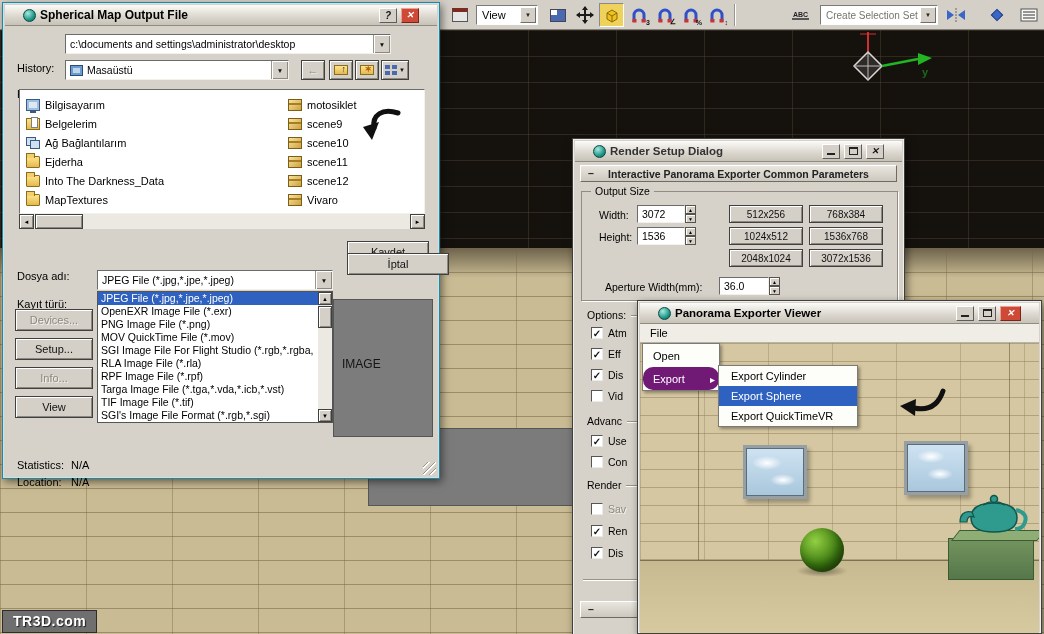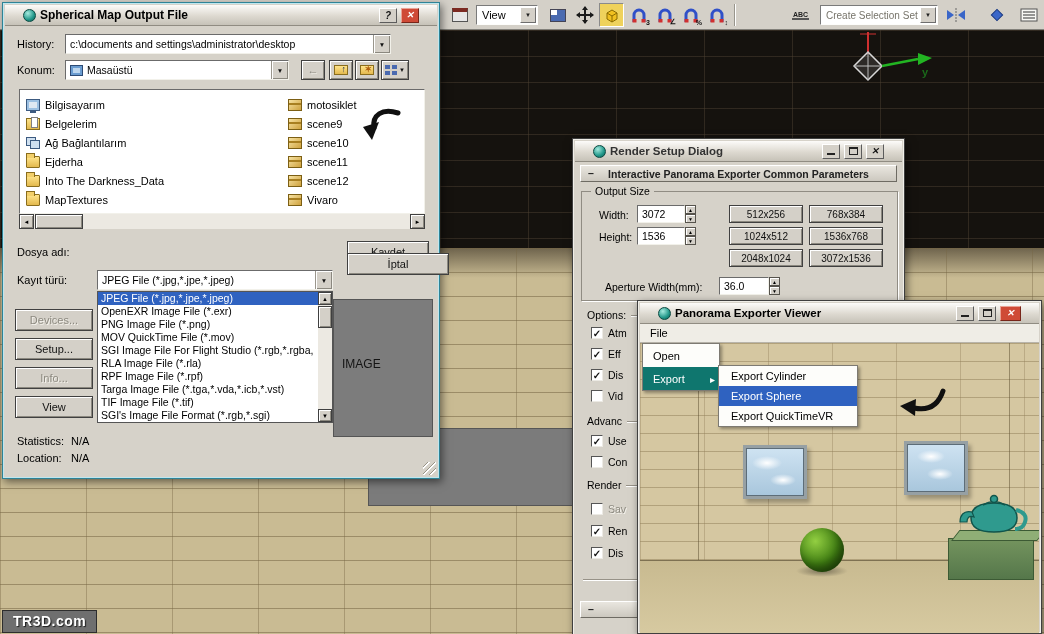--- a/index.html
+++ b/index.html
@@ -58,21 +58,21 @@
 .opt{height:13px;line-height:13px;padding:0 3px;font-size:10.5px;white-space:nowrap;overflow:hidden;}
 .opt.sel{background:#2f62c0;color:#fff;}
 .sb-btn{background:#d4d0c8;border:1px solid #404040;box-shadow:inset 1px 1px 0 #fff,inset -1px -1px 0 #8b887f;display:flex;align-items:center;justify-content:center;}
 .g-up::after{content:"▲";font-size:6px;} .g-dn::after{content:"▼";font-size:6px;}
 .g-lf::after{content:"◄";font-size:6px;} .g-rt::after{content:"►";font-size:6px;}
 .sb-thumb{background:#d4d0c8;border:1px solid #404040;box-shadow:inset 1px 1px 0 #fff,inset -1px -1px 0 #8b887f;}
 .grip{position:absolute;right:3px;bottom:3px;width:13px;height:13px;background:repeating-linear-gradient(135deg,transparent 0 3px,#989486 3px 4px,#fff 4px 5px);}
 
 
 #file-dialog{position:absolute;left:2px;top:2px;width:438px;height:477px;background:#d6d2c9;border:1px solid #2e8396;box-shadow:inset 0 0 0 1px #bfe6ee,2px 3px 8px rgba(0,0,0,.5);z-index:8;}
-.fd-label{position:absolute;font-size:11px;}
+.fd-label{position:absolute;font-size:11px;margin-top:24px;}
 .fitem{position:absolute;display:flex;align-items:flex-end;gap:5px;height:16px;}
 .flabel{font-size:11px;white-space:nowrap;}
 .fi{width:14px;height:12px;position:relative;flex:0 0 auto;}
 .fi-folder{background:linear-gradient(#ffe48a,#e3b94e);border:1px solid #8a6d1d;border-radius:1px;margin-top:2px;}
 .fi-folder::before{content:"";position:absolute;left:-1px;top:-4px;width:7px;height:4px;background:#f2cf6a;border:1px solid #8a6d1d;border-bottom:none;}
 .fi-computer{background:#dfe8f2;border:1px solid #3c5a80;box-shadow:inset 0 0 0 2px #9cc0e2;}
 .fi-computer::after{content:"";position:absolute;left:3px;bottom:-3px;width:6px;height:2px;background:#3c5a80;}
 .fi-docs{background:linear-gradient(#ffe48a,#e3b94e);border:1px solid #8a6d1d;margin-top:2px;}
 .fi-docs::after{content:"";position:absolute;right:1px;top:-2px;width:5px;height:9px;background:#fff;border:1px solid #808080;}
 .fi-network{background:transparent;}
@@ -108,21 +108,21 @@
 .pv-corner{position:absolute;top:0;width:1px;height:217px;background:rgba(90,75,45,.5);}
 .pv-window{position:absolute;width:64px;height:54px;background:linear-gradient(180deg,#cfe3f2,#a8c6dc);border:3px solid #96a0a4;box-shadow:3px 4px 4px rgba(0,0,0,.28),inset 0 0 0 1px #5d6d78;}
 .cloud{position:absolute;background:radial-gradient(closest-side,#ffffff,rgba(255,255,255,0));border-radius:50%;}
 #pv-sphere{position:absolute;left:160px;top:185px;width:44px;height:44px;border-radius:50%;background:radial-gradient(circle at 35% 30%,#93cf42,#3f7d12 55%,#1b4105);box-shadow:inset -4px -6px 8px rgba(0,0,0,.35);}
 #pv-sphere-shadow{position:absolute;left:156px;top:222px;width:52px;height:12px;border-radius:50%;background:radial-gradient(closest-side,rgba(0,0,0,.4),rgba(0,0,0,0));}
 #pv-box{position:absolute;left:308px;top:195px;width:86px;height:42px;background:linear-gradient(#74945e,#55774a);border:1px solid #3c5a34;}
 #pv-box::before{content:"";position:absolute;left:2px;top:-9px;width:100%;height:9px;background:#8fae76;border:1px solid #3c5a34;transform:skewX(-38deg);transform-origin:bottom left;}
 #pv-teapot{position:absolute;left:317px;top:143px;}
 .menu{position:absolute;background:#fdfdfa;border:1px solid #7d7a72;box-shadow:2px 2px 3px rgba(0,0,0,.35);z-index:9;}
 .mi{height:23px;display:flex;align-items:center;padding:0 18px 0 10px;font-size:11px;position:relative;white-space:nowrap;}
-.mi.hl{background:#0f766e;color:#fff;}
+.mi.hl{background:#701a75;color:#fff;border-radius:10px;}
 .subarrow{position:absolute;right:4px;}
 .subarrow::after{content:"▸";font-size:10px;}
 .smi{height:20px;display:flex;align-items:center;padding:0 12px;font-size:11px;white-space:nowrap;}
 .smi.hl{background:#2f62c0;color:#fff;}
 .doodle{position:absolute;z-index:20;pointer-events:none;}
 </style>
 </head>
 <body>
 
 <div id="screen">

